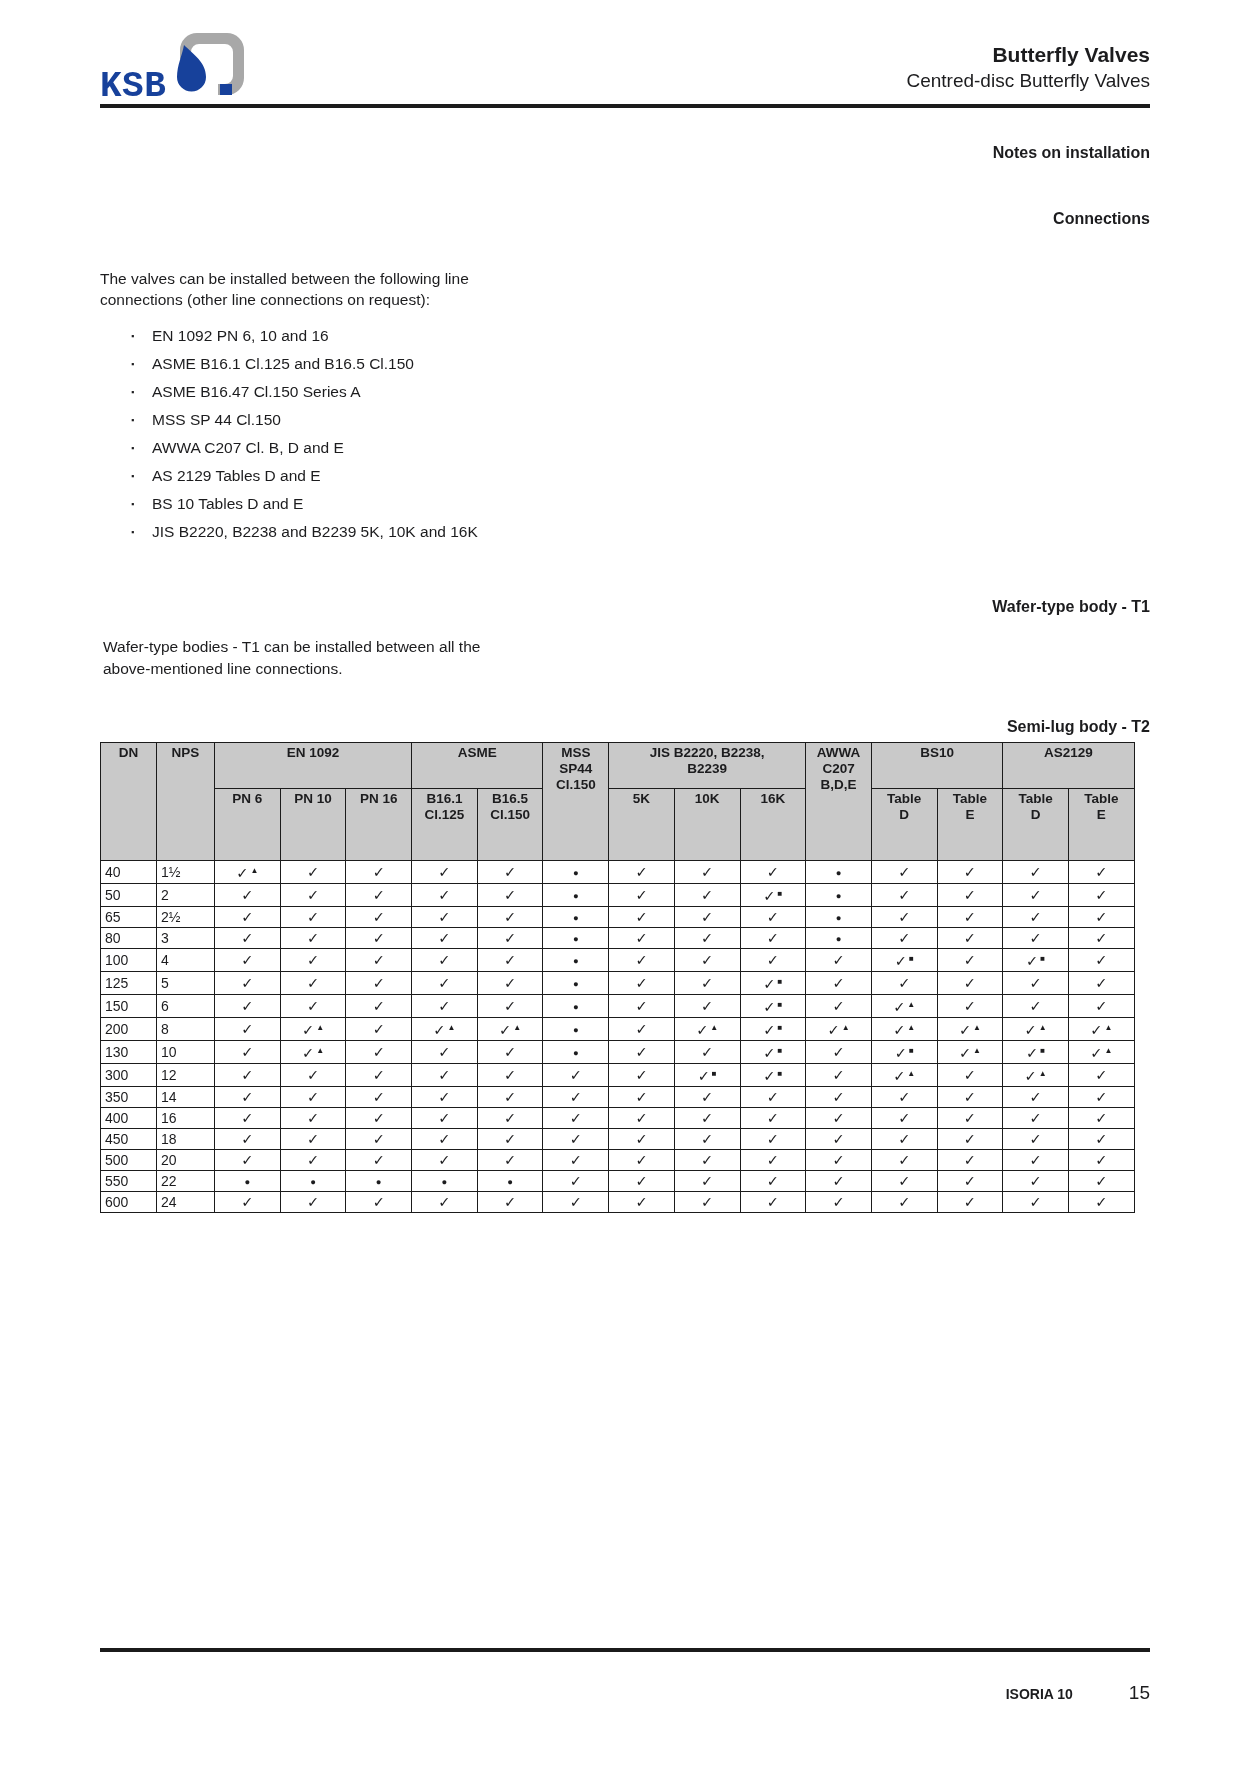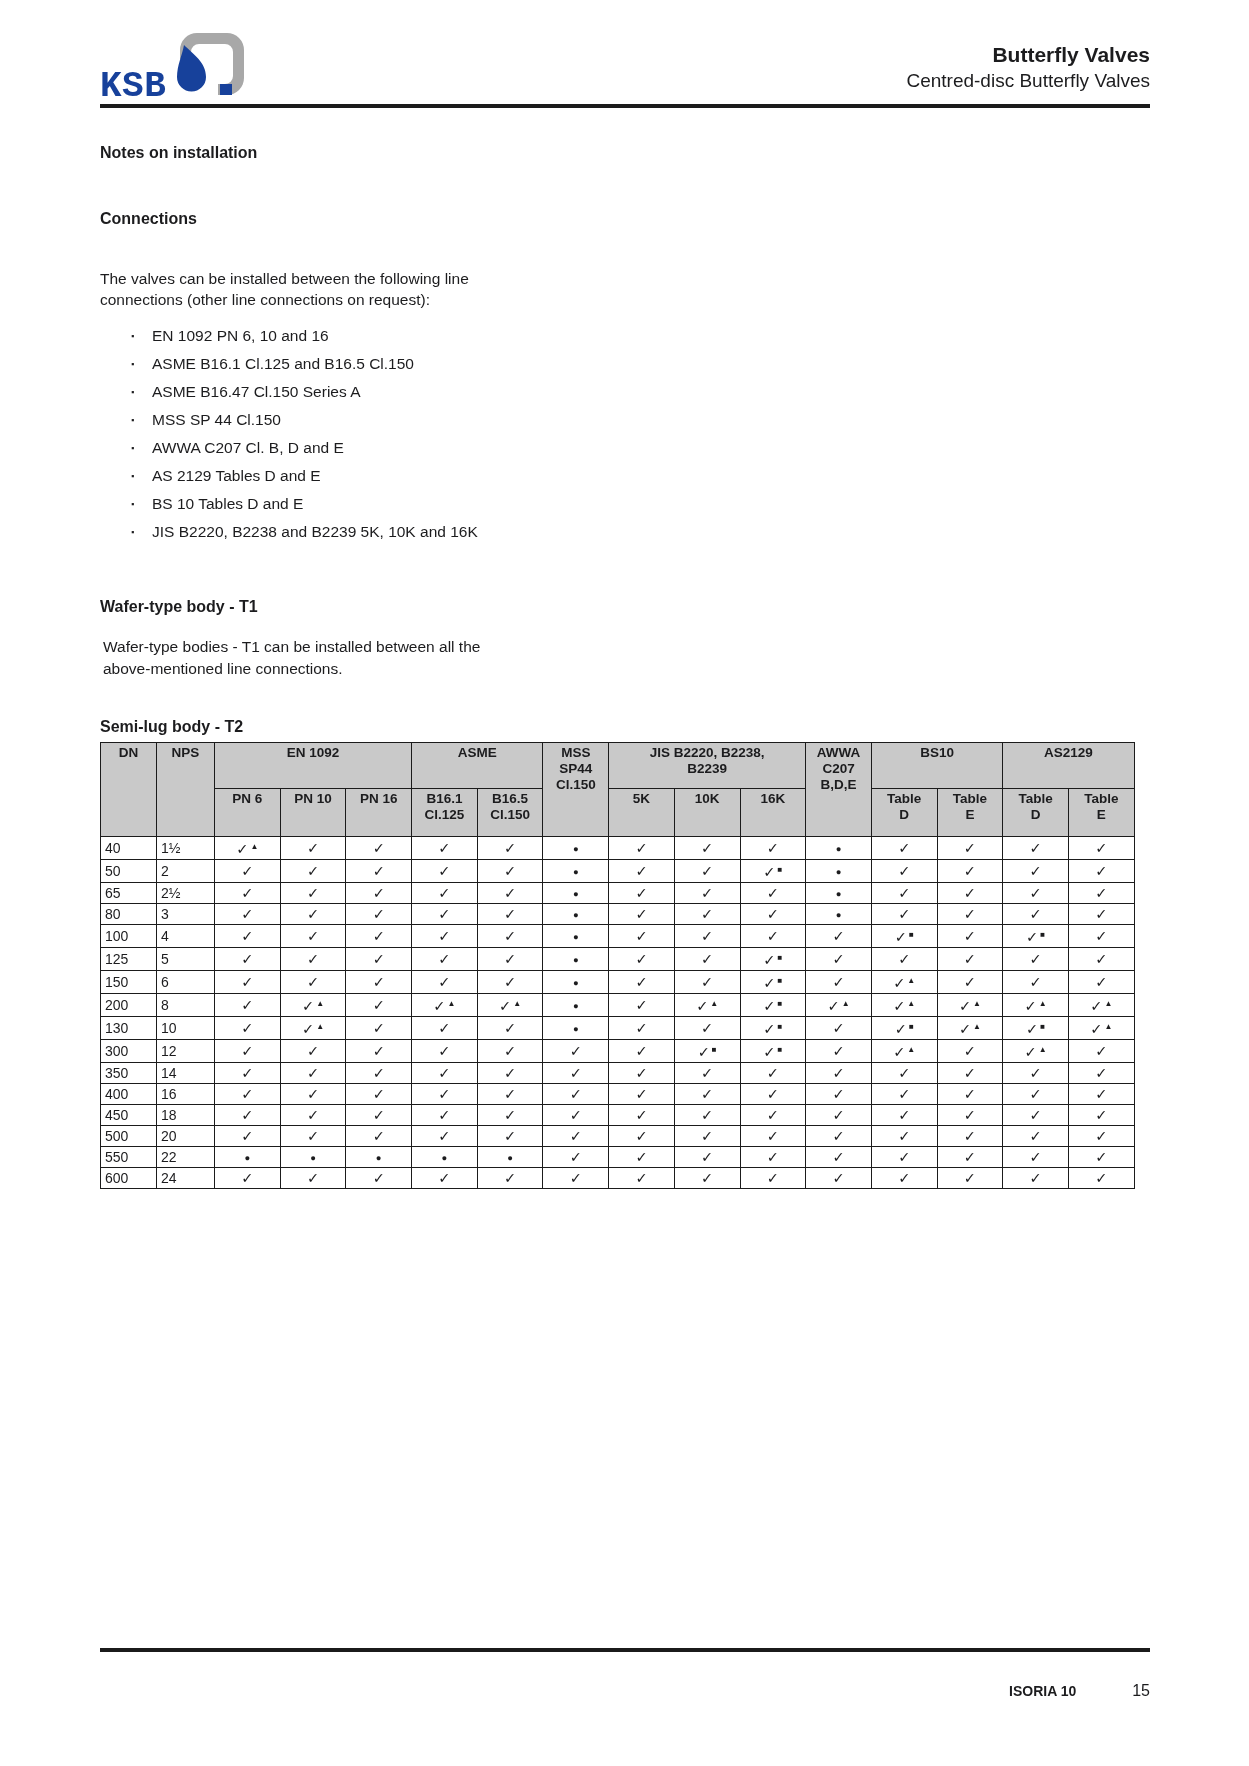--- a/index.html
+++ b/index.html
@@ -17,49 +17,49 @@
     overflow:hidden;
   }
   .content{padding:38px 99px 0 100px;}
   .masthead{display:flex;justify-content:space-between;align-items:flex-start;}
   .logo{display:flex;align-items:flex-end;gap:3px;height:64px;font-family:Liberation Mono, monospace;}
   .logo-text{font-size:36px;font-weight:bold;color:var(--brand-blue);line-height:0.82;letter-spacing:0.5px;}
   .titles{text-align:right;padding-top:4px;}
   .doc-title{font-size:21px;font-weight:bold;line-height:26px;}
   .doc-subtitle{font-size:19px;line-height:25px;text-align:right;}
   .rule{height:4px;background:var(--rule);margin-top:2px;}
-  .h-bold{font-size:16px;font-weight:bold;line-height:18px;}
+  .h-bold{font-size:16px;font-weight:bold;line-height:18px;text-align:right;}
   .notes-heading{margin-top:36px;}
   .connections-heading{margin-top:48px;}
   .intro{margin-top:40px;font-size:15.5px;line-height:21px;white-space:pre-line;}
   ul.conn{list-style:none;margin:16px 0 0 0;padding:0;}
   ul.conn li{position:relative;padding-left:52px;font-size:15.5px;line-height:20px;margin-bottom:8px;}
   ul.conn li .bullet{position:absolute;left:31px;top:0px;font-size:9px;}
   .wafer-heading{margin-top:56px;}
   .body-text{margin-top:20px;font-size:15.5px;line-height:22px;white-space:pre-line;padding-left:3px;}
   .semilug-heading{margin-top:38px;}
   table.semilug{border-collapse:collapse;margin-top:6px;table-layout:fixed;width:1034px;}
   table.semilug th,table.semilug td{border:1px solid #1b1b1b;}
   thead th{
     background:var(--table-header-bg);font-weight:bold;font-size:13.5px;line-height:16px;
     white-space:pre-line;text-align:center;vertical-align:top;padding:2px 4px;
   }
   tr.group-row th{height:46px;}
-  tr.sub-row th{height:48px;}
+  tr.sub-row th{height:72px;}
   tbody td{font-size:14px;height:21px;line-height:19px;padding:0 4px;vertical-align:middle;}
   td.id-cell{text-align:left;}
   td.sym{text-align:center;padding:0 1px;}
   .check{font-weight:bold;font-size:14.5px;}
   .mark{font-size:8px;vertical-align:5px;margin-left:2px;}
   .dot{font-size:9.5px;}
   .footer{position:absolute;left:100px;width:1050px;top:1648px;}
   .footer-rule{height:4px;background:var(--rule);}
   .footer-row{display:flex;justify-content:flex-end;align-items:baseline;gap:56px;margin-top:30px;}
   .doc-name{font-size:14px;font-weight:bold;}
-  .page-num{font-size:16px;}
+  .page-num{font-size:19px;}
   col.c-dn{width:56px;} col.c-nps{width:58px;} col.c-sym{width:65.7px;}
 </style>
 </head>
 <body>
 
 <div class="page">
   <div class="content">
 
     <div class="masthead">
       <div class="logo">

